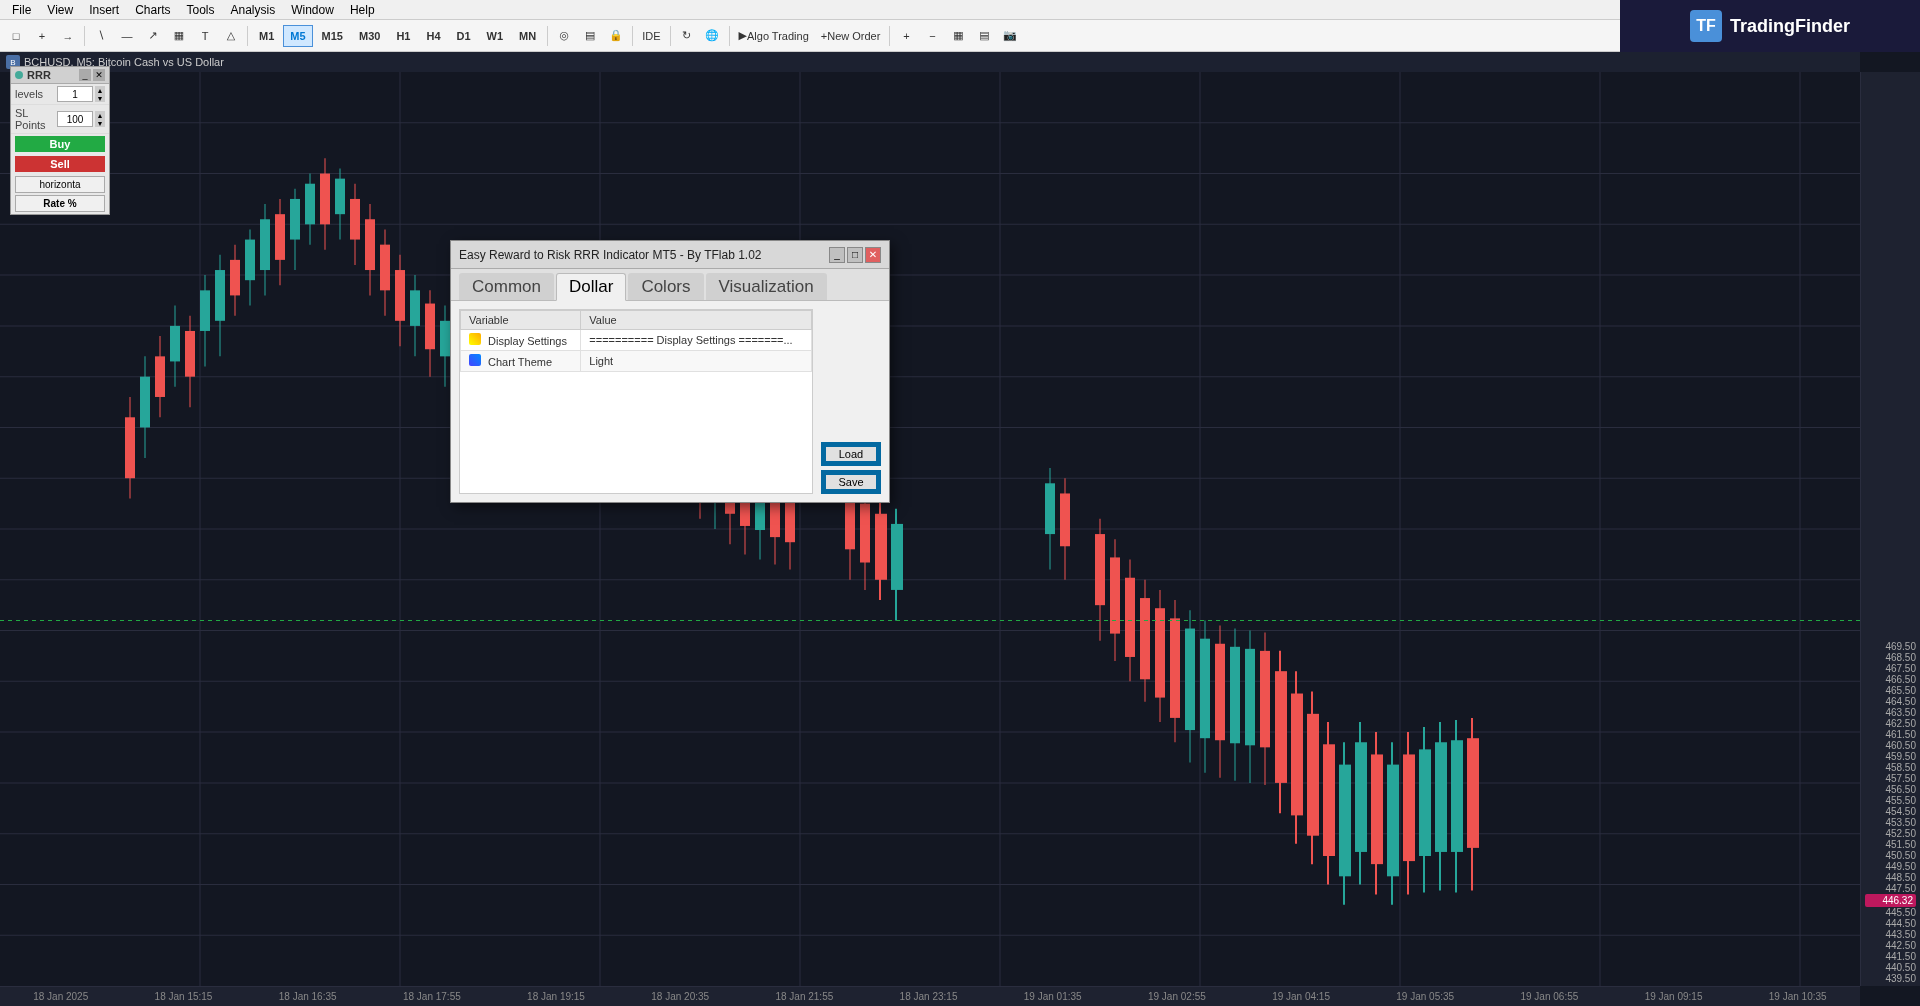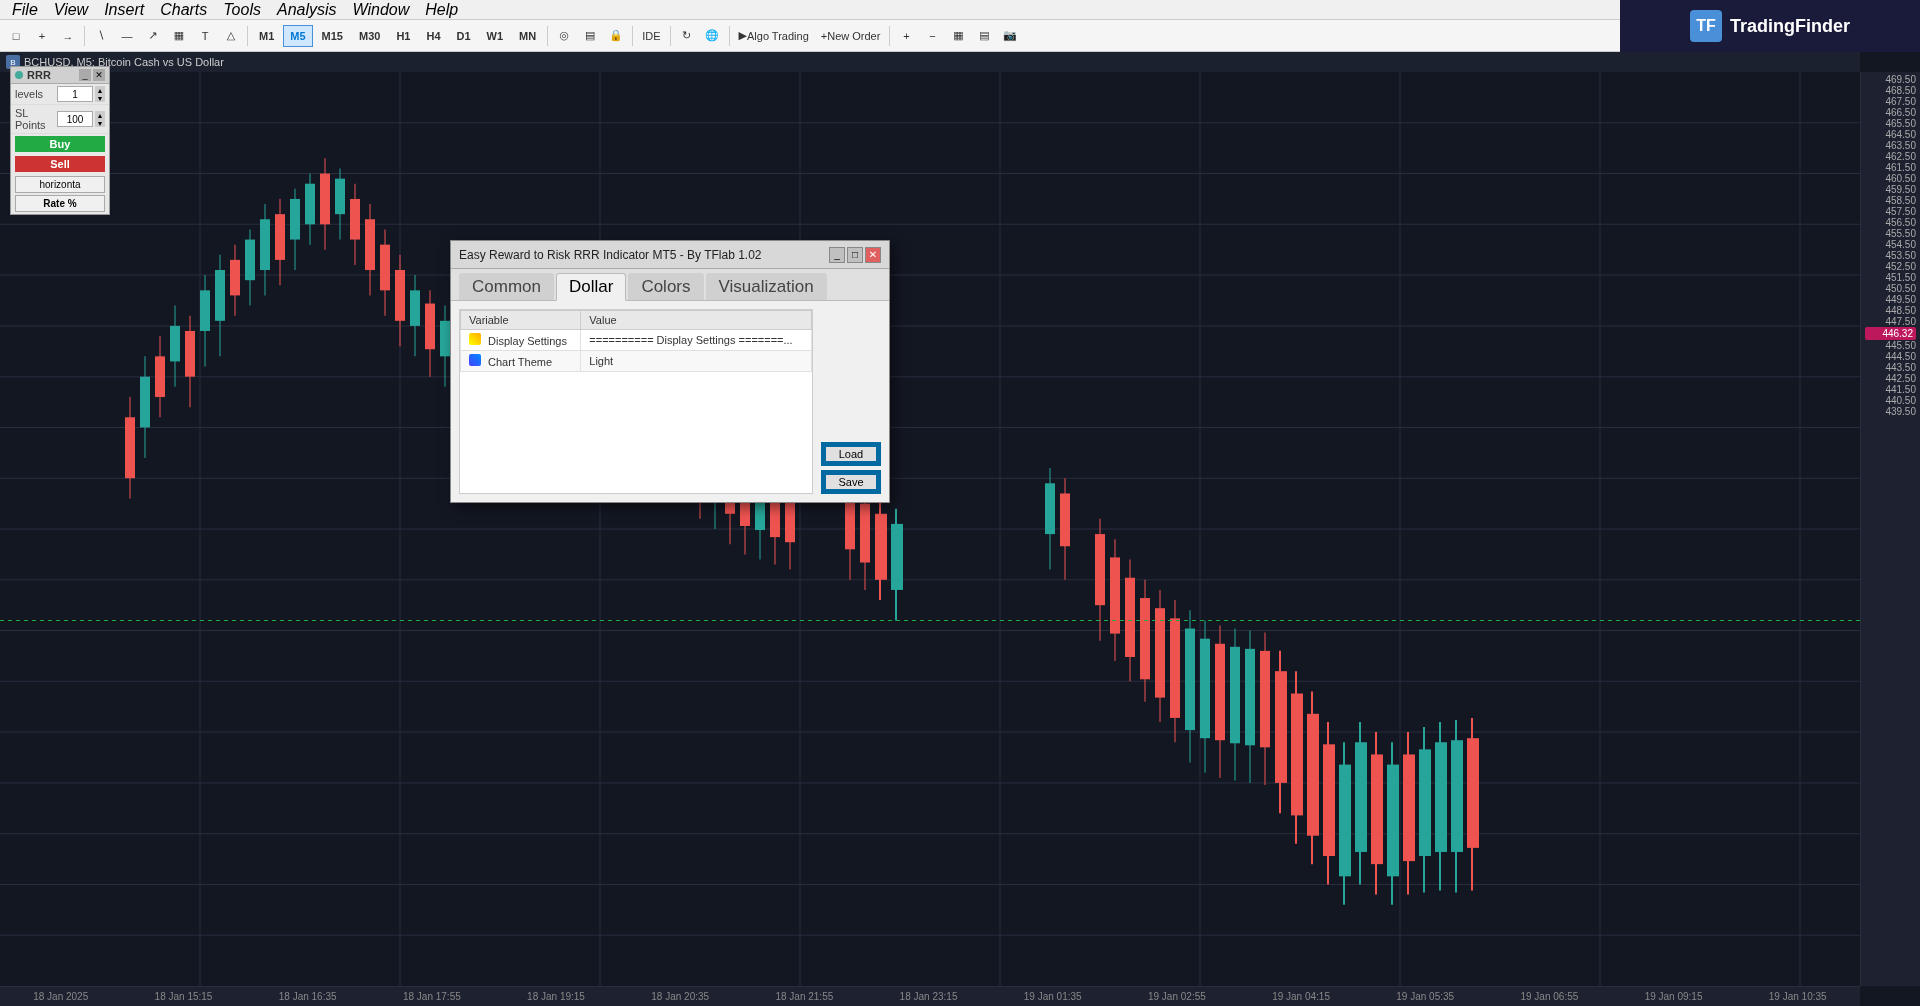--- a/index.html
+++ b/index.html
@@ -12,23 +12,22 @@
       display: flex;
       align-items: center;
       padding: 0 4px;
       border-bottom: 1px solid #ccc;
       position: relative;
       z-index: 100;
     }
     .menu-item {
       padding: 2px 8px;
       cursor: pointer;
-      font-size: 16px;
+      font-size: 12px;
       color: #000;
-      font-style: italic;
     }
 
     
     .toolbar {
       height: 32px;
       background: #f5f5f5;
       border-bottom: 1px solid #ccc;
       display: flex;
       align-items: center;
       padding: 0 4px;
@@ -87,21 +86,21 @@
     .price-axis {
       position: absolute;
       top: 20px;
       right: 0;
       width: 60px;
       bottom: 20px;
       background: #1e2230;
       border-left: 1px solid #2a2d3e;
       display: flex;
       flex-direction: column;
-      justify-content: flex-start;
+      justify-content: flex-end;
       padding: 2px 4px;
     }
     .price-label {
       font-size: 10px;
       color: #aaa;
       text-align: right;
     }
     .price-label.current {
       background: #be185d;
       color: white;

